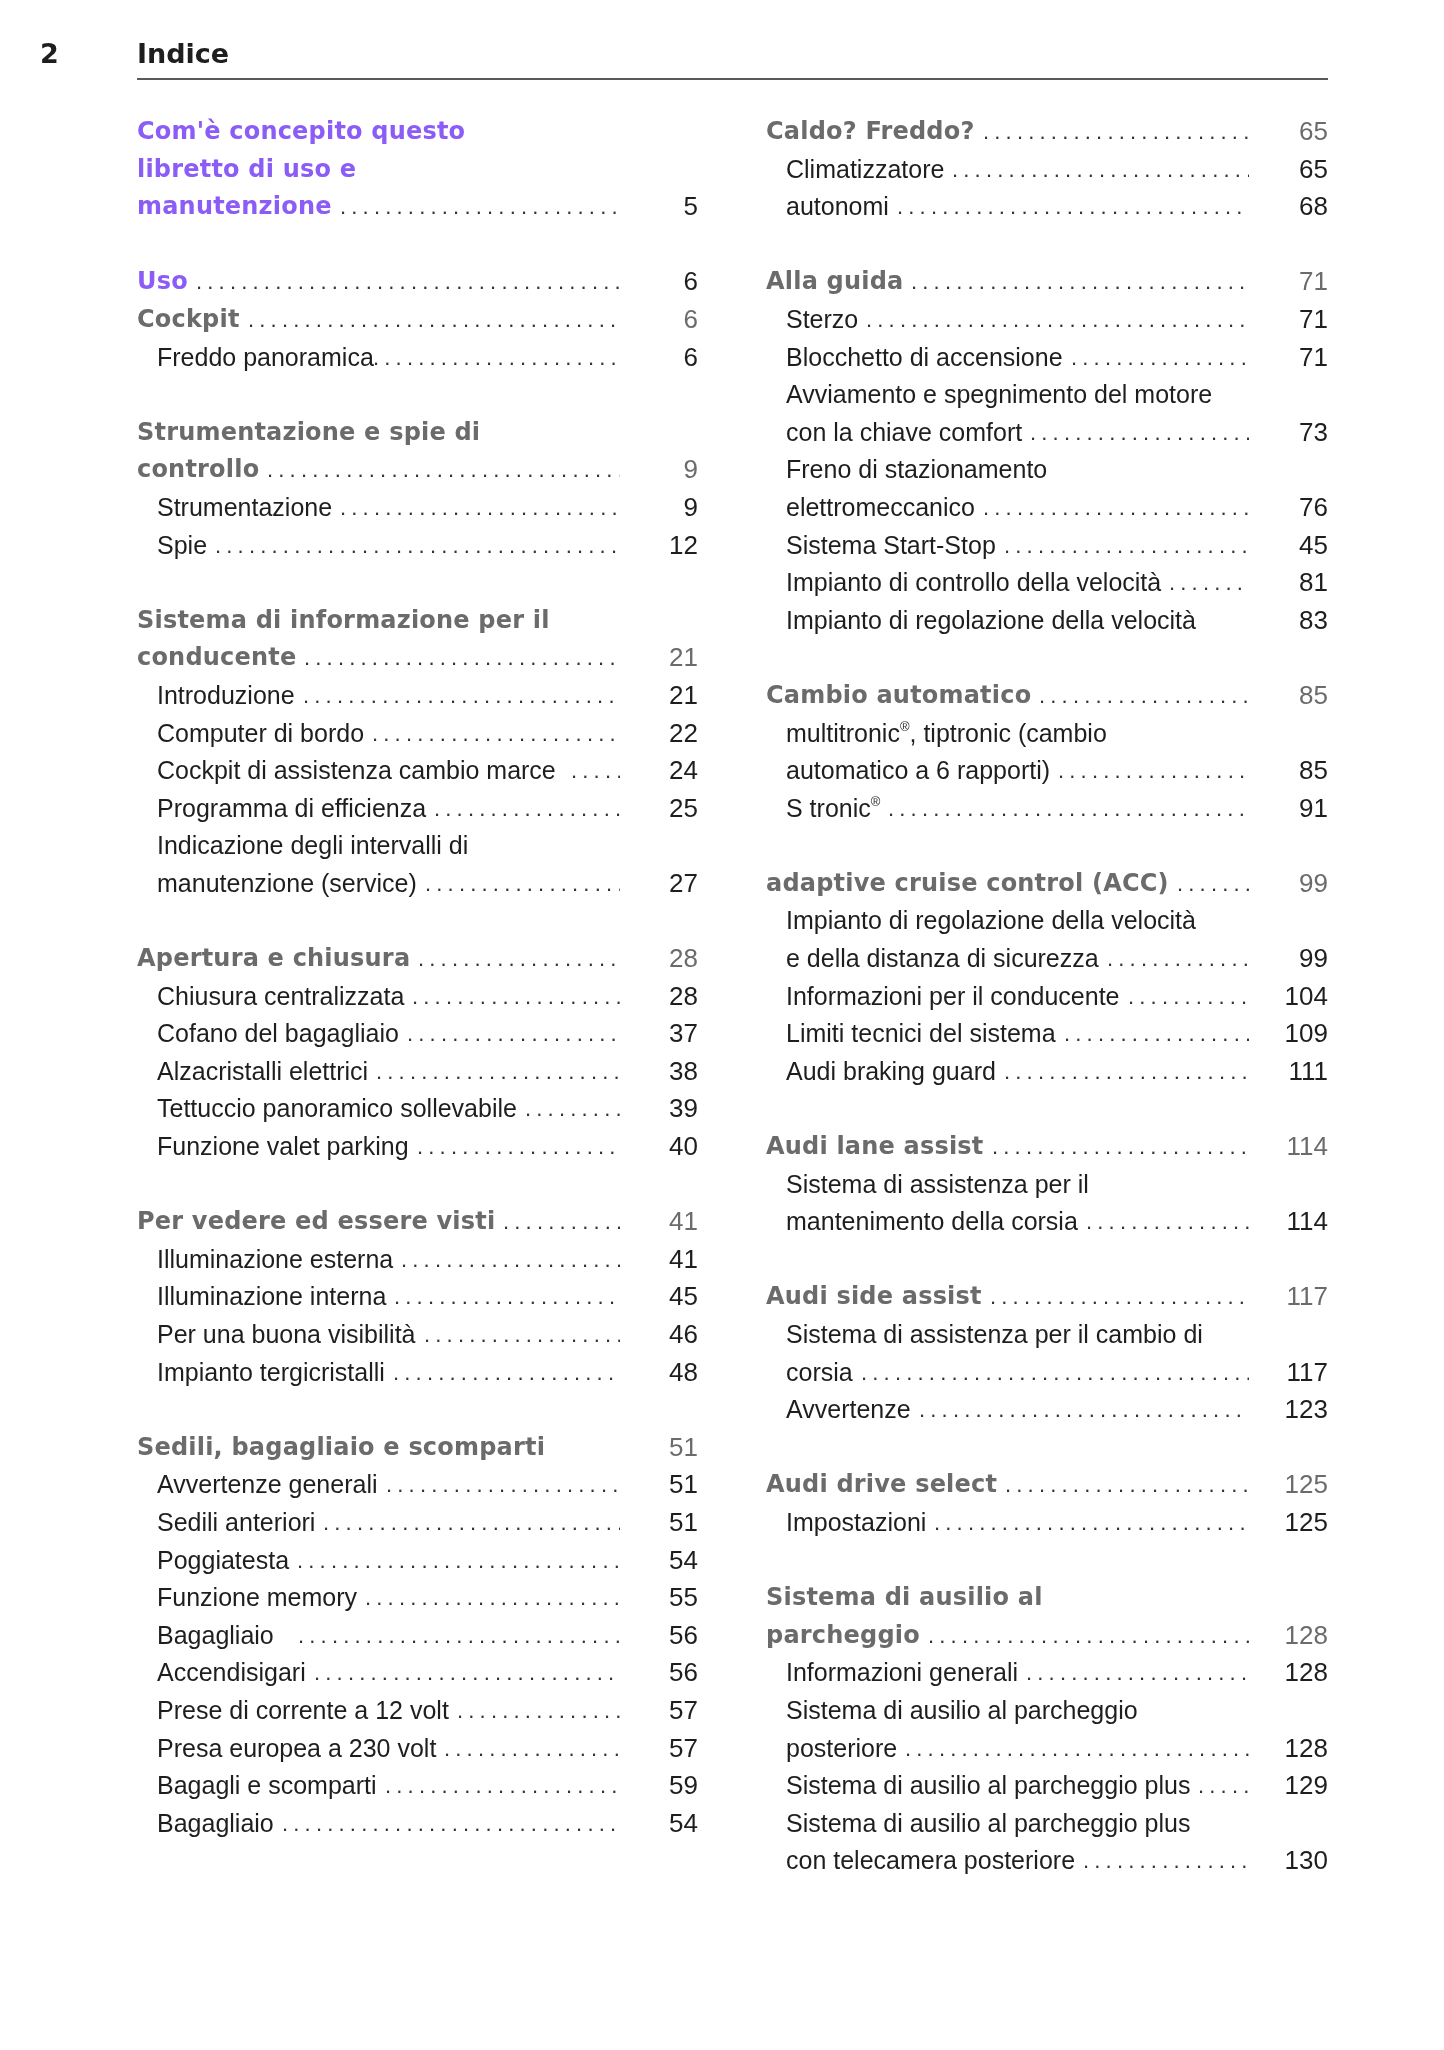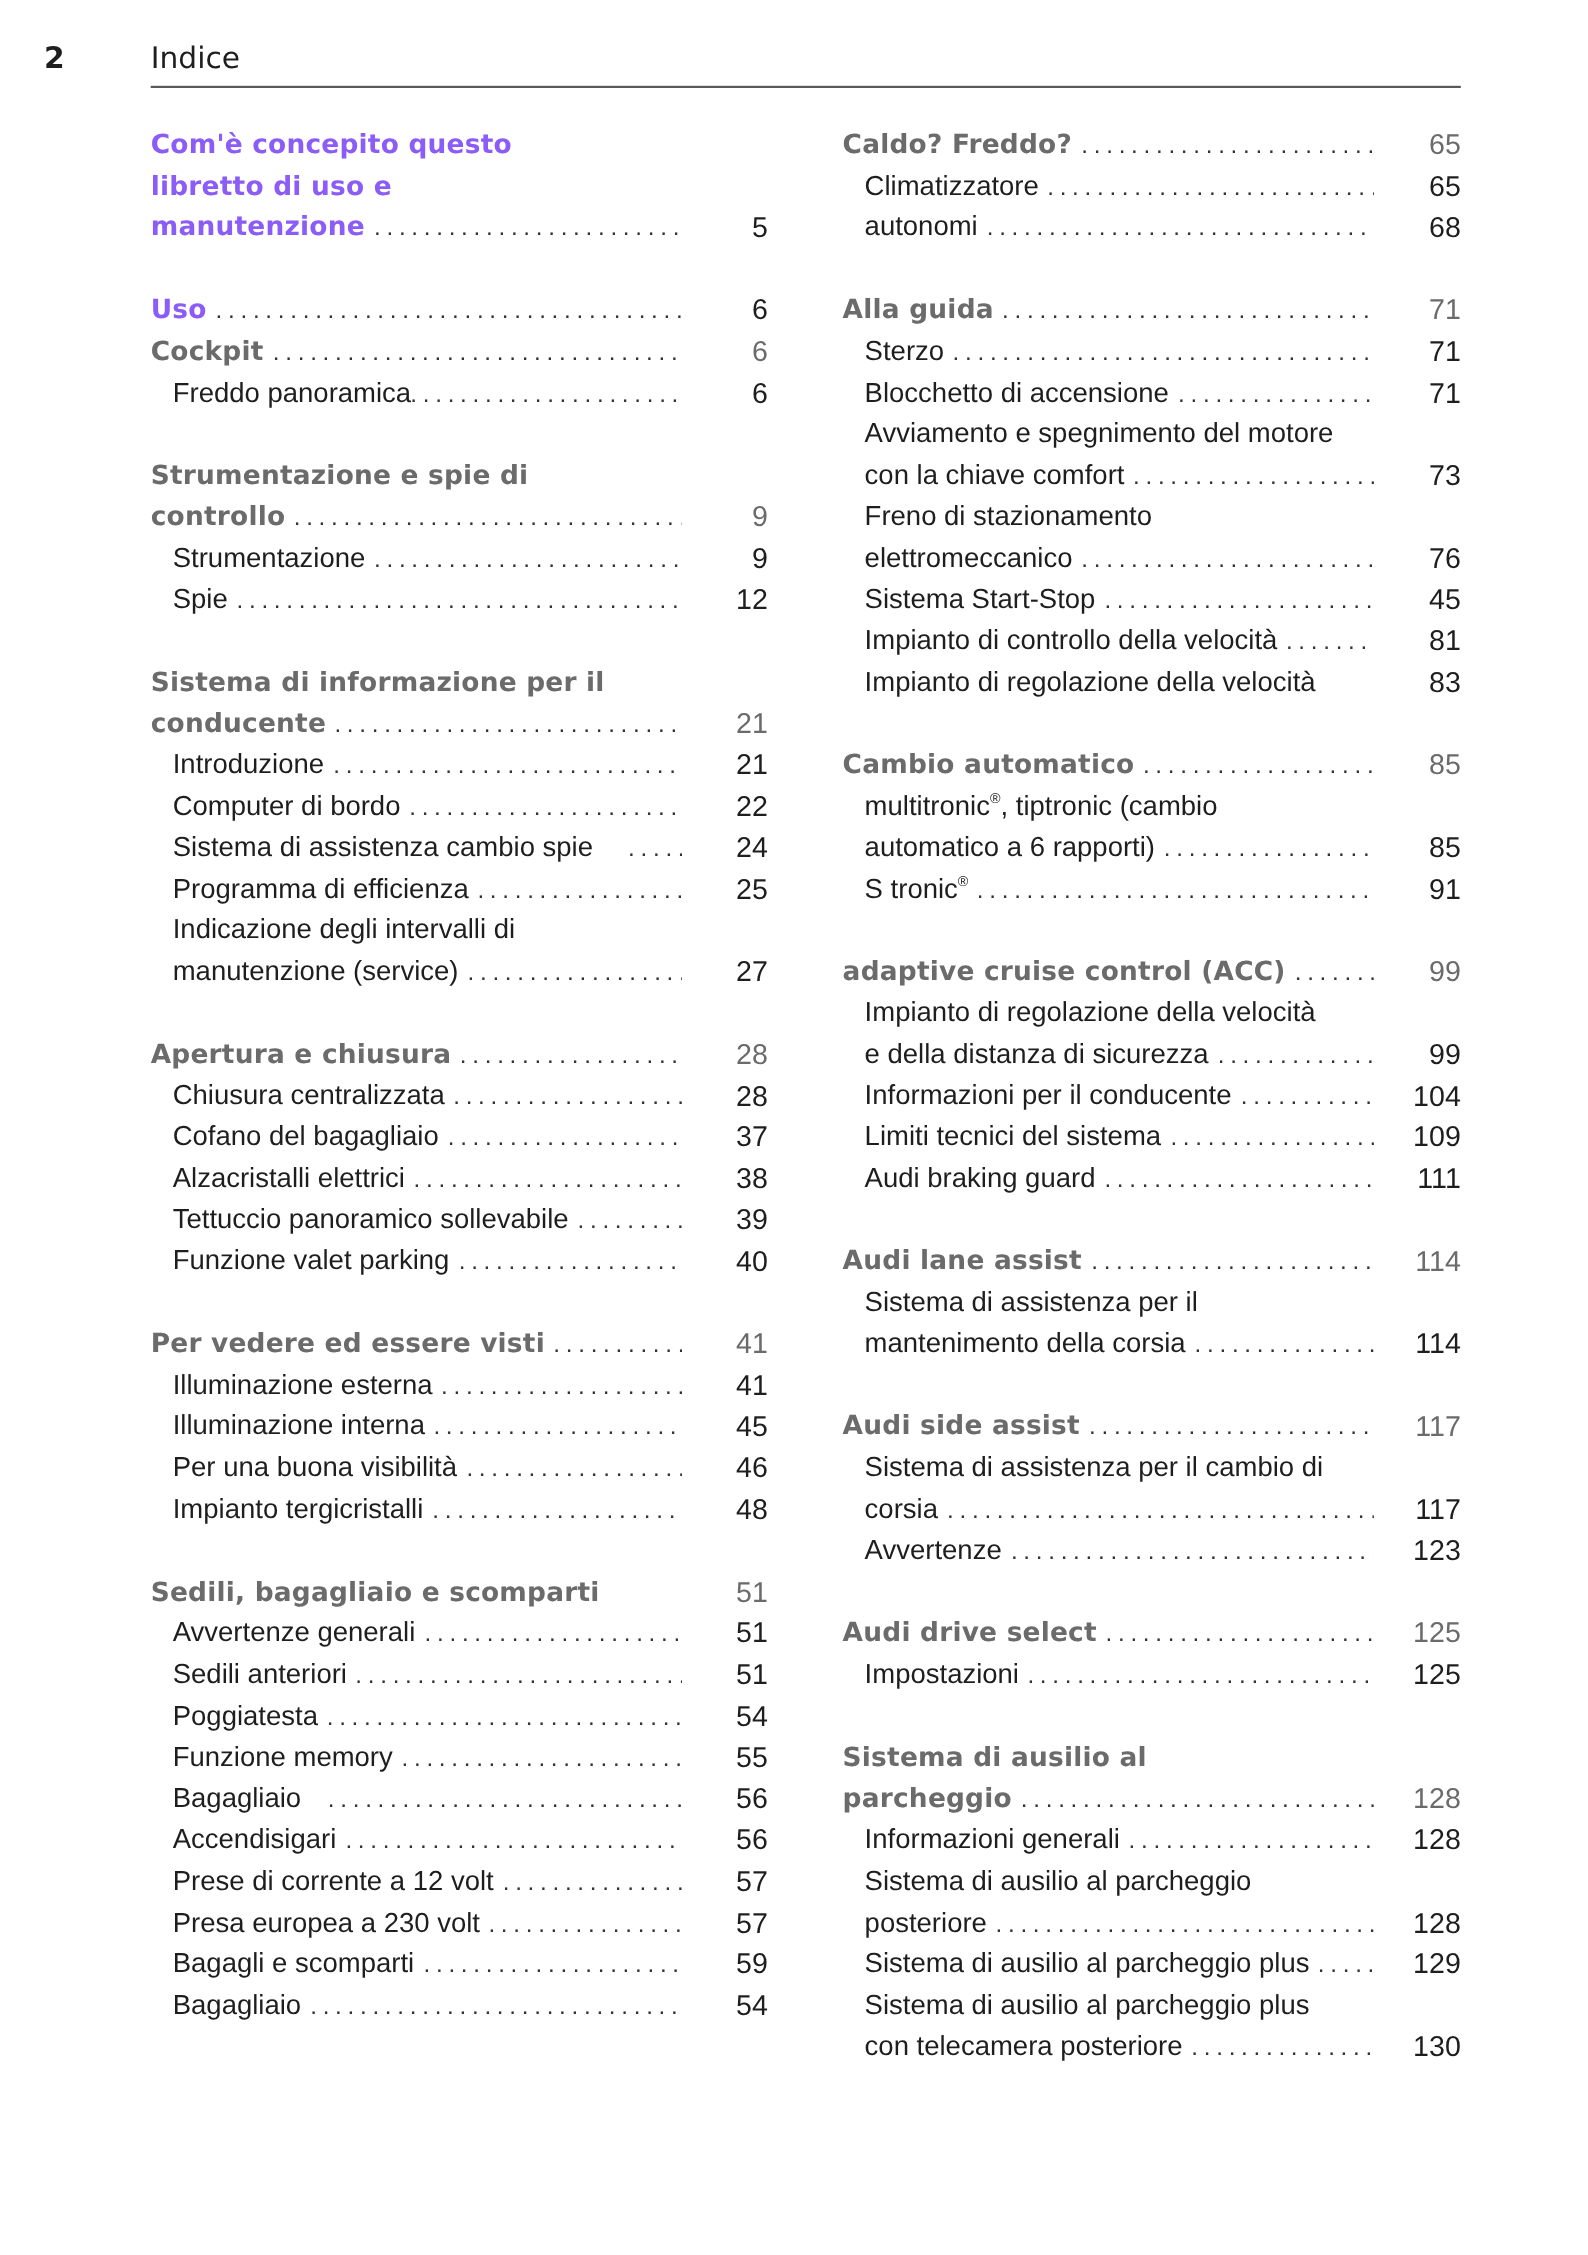--- a/index.html
+++ b/index.html
@@ -5,21 +5,21 @@
   html, body { margin: 0; padding: 0; }
   body {
     width: 1444px; height: 2050px; background: #ffffff; position: relative; overflow: hidden;
     font-family: "DejaVu Sans", sans-serif; color: #1e1e1e;
   }
   .page-number {
     position: absolute; left: 40px; top: 38px; font-size: 27px; font-weight: bold; color: #1e1e1e;
     font-family: "DejaVu Sans", sans-serif;
   }
   .page-title {
-    position: absolute; left: 137px; top: 38px; font-size: 27px; font-weight: normal; color: #1e1e1e;
+    position: absolute; left: 137px; top: 38px; font-size: 27px; font-weight: bold; color: #1e1e1e;
     font-family: "DejaVu Sans", sans-serif;
   }
   .header-rule {
     position: absolute; left: 137px; top: 78px; width: 1191px; height: 2px; background: #5a5a5a;
   }
   .toc-column {
     position: absolute; top: 113px;
   }
   .col-left { left: 137px; width: 561px; }
   .col-right { left: 766px; width: 562px; }
@@ -121,21 +121,21 @@
       <span class="label"><span>Introduzione</span></span>
       <span class="page">21</span>
     </div>
     <div class="toc-line i">
       <span class="dots" style="width: 248px; left: auto;">............................................................</span>
       <span class="label"><span>Computer di bordo</span></span>
       <span class="page">22</span>
     </div>
     <div class="toc-line i">
       <span class="dots" style="width: 49px; left: auto;">............................................................</span>
-      <span class="label"><span>Sistema di assistenza cambio spie</span></span>
+      <span class="label"><span>Cockpit di assistenza cambio marce</span></span>
       <span class="page">24</span>
     </div>
     <div class="toc-line i">
       <span class="dots" style="width: 186px; left: auto;">............................................................</span>
       <span class="label"><span>Programma di efficienza</span></span>
       <span class="page">25</span>
     </div>
     <div class="toc-line i">
       <span class="label"><span>Indicazione degli intervalli di</span></span>
     </div>

